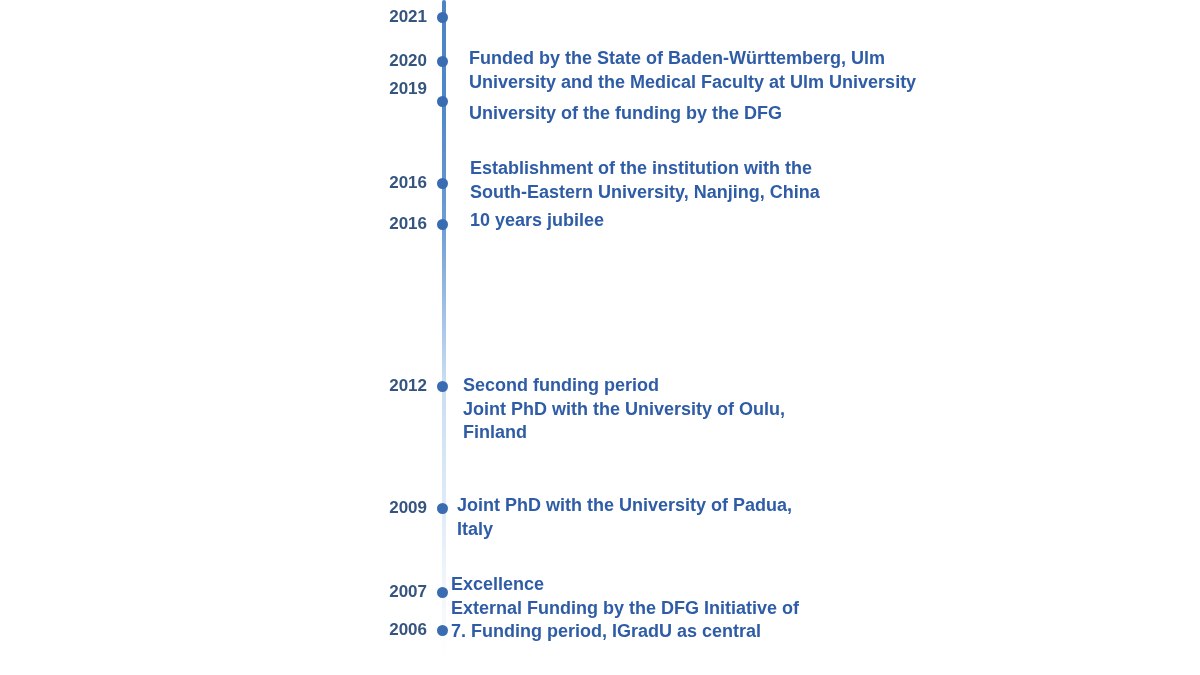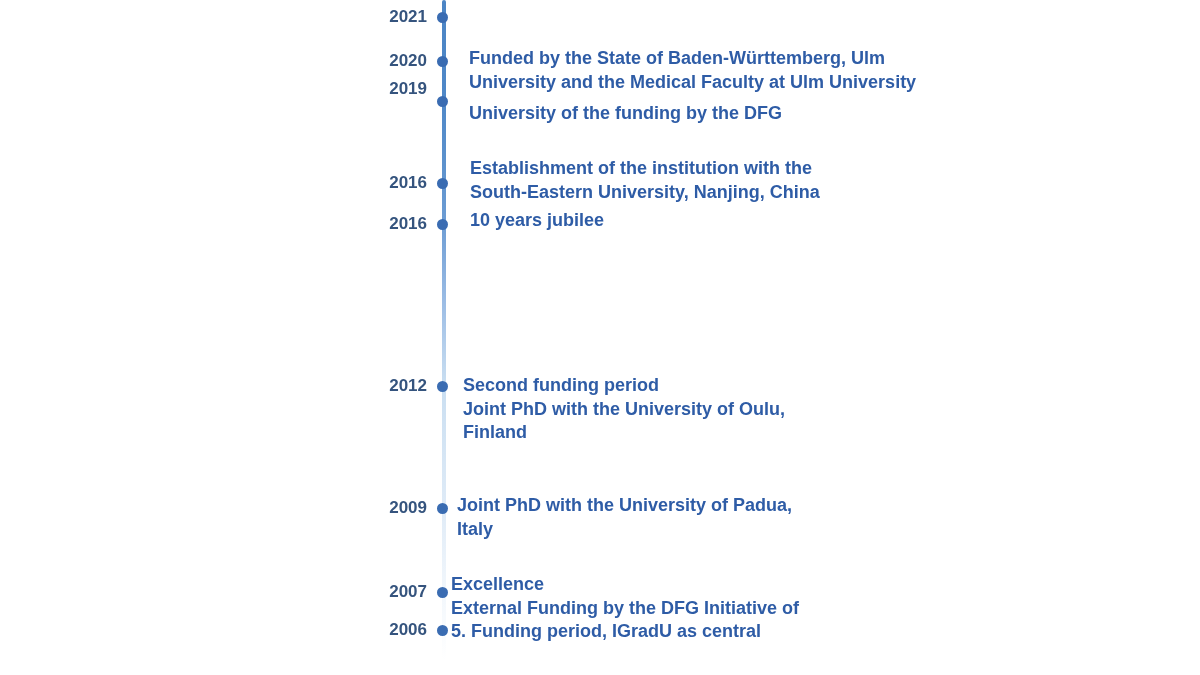--- a/index.html
+++ b/index.html
@@ -116,16 +116,16 @@
   <div class="year" style="top:581px">2007</div>
   <div class="dot" style="top:586.5px"></div>
   <div class="etext" style="left:403px; top:573px">
     <div>Excellence</div>
     <div>External Funding by the DFG Initiative of</div>
   </div>
 
   <div class="year" style="top:619px">2006</div>
   <div class="dot" style="top:624.5px"></div>
   <div class="etext" style="left:403px; top:620px">
-    <div>5. Funding period, IGradU as central</div>
+    <div>7. Funding period, IGradU as central</div>
   </div>
 
 </div>
 
 </body></html>

